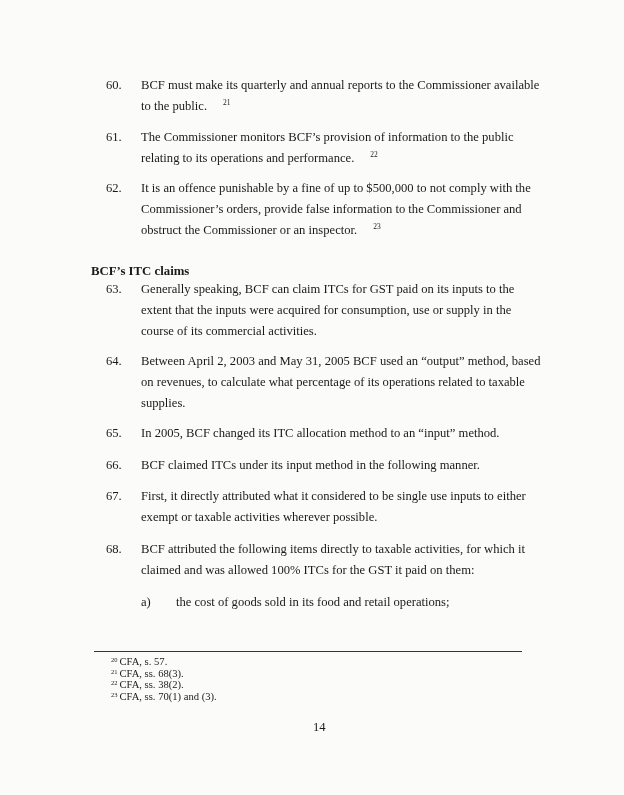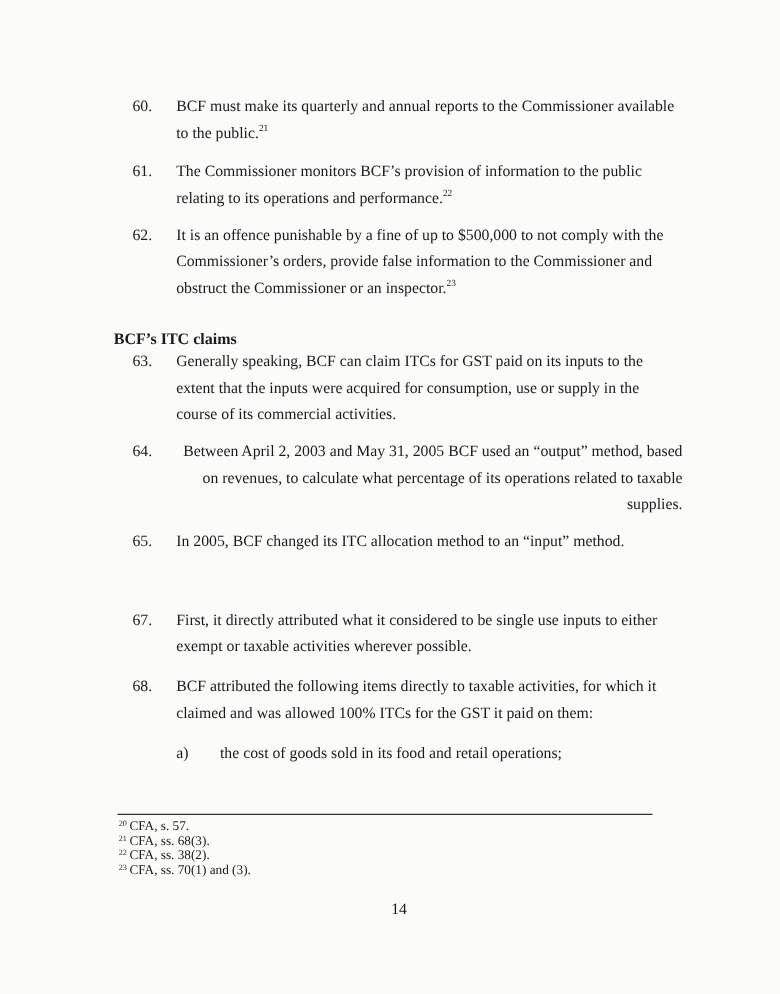--- a/index.html
+++ b/index.html
@@ -7,21 +7,21 @@
       width: 624px; height: 795px; background: #fbfbfa; position: relative; overflow: hidden;
       font-family: "Liberation Serif", serif; color: #1a1a1a;
     }
     .page { position: absolute; left: 0; top: 0; width: 624px; height: 564px; }
     .para { position: absolute; left: 106px; width: 440px; font-size: 12.6px; line-height: 21px; }
     .para .num { position: absolute; left: 0; top: 0; }
     .para .text { margin-left: 35px; display: block; }
     .sub { position: absolute; left: 141px; width: 400px; font-size: 12.6px; line-height: 21px; }
     .sub .num { position: absolute; left: 0; top: 0; }
     .sub .text { margin-left: 35px; display: block; }
-    sup { font-size: 7.5px; line-height: 0; vertical-align: 5px; }
+    sup { font-size: 7.5px; line-height: 0; vertical-align: 5px; margin-left: 16px; }
     .heading { position: absolute; left: 91px; top: 240px; font-weight: bold; font-size: 12.8px; margin-top: 24px; }
     .fn-rule { position: absolute; left: 94px; top: 651px; width: 428px; height: 0; border-top: 1.3px solid #333; }
     .footnotes { position: absolute; left: 95px; top: 656px; font-size: 10.6px; line-height: 11.5px; }
     .footnotes .fn sup { font-size: 6.5px; vertical-align: 3px; margin-right: 2px; }
     .page-number { position: absolute; left: 313px; top: 720px; font-size: 12.6px; }
   </style>
 </head>
 <body>
 
 <div class="page">
@@ -41,30 +41,34 @@
     <span class="text"><span>It is an offence punishable by a fine of up to $500,000 to not comply with the Commissioner’s orders, provide false information to the Commissioner and obstruct the Commissioner or an inspector.</span><sup>23</sup></span>
   </div>
 
   <div class="heading">BCF’s ITC claims</div>
 
   <div class="para" style="top:279px;">
     <span class="num">63.</span>
     <span class="text">Generally speaking, BCF can claim ITCs for GST paid on its inputs to the extent that the inputs were acquired for consumption, use or supply in the course of its commercial activities.</span>
   </div>
 
-  <div class="para" style="top:351px;text-align:right;">
+  <div class="para" style="top:351px;">
     <span class="num">64.</span>
     <span class="text">Between April 2, 2003 and May 31, 2005 BCF used an “output” method, based on revenues, to calculate what percentage of its operations related to taxable supplies.</span>
   </div>
 
   <div class="para" style="top:423px;">
     <span class="num">65.</span>
     <span class="text">In 2005, BCF changed its ITC allocation method to an “input” method.</span>
   </div>
 
+  <div class="para" style="top:455px;">
+    <span class="num">66.</span>
+    <span class="text">BCF claimed ITCs under its input method in the following manner.</span>
+  </div>
 
   <div class="para" style="top:486px;">
     <span class="num">67.</span>
     <span class="text">First, it directly attributed what it considered to be single use inputs to either exempt or taxable activities wherever possible.</span>
   </div>
 
   <div class="para" style="top:539px;">
     <span class="num">68.</span>
     <span class="text">BCF attributed the following items directly to taxable activities, for which it claimed and was allowed 100% ITCs for the GST it paid on them:</span>
   </div>

